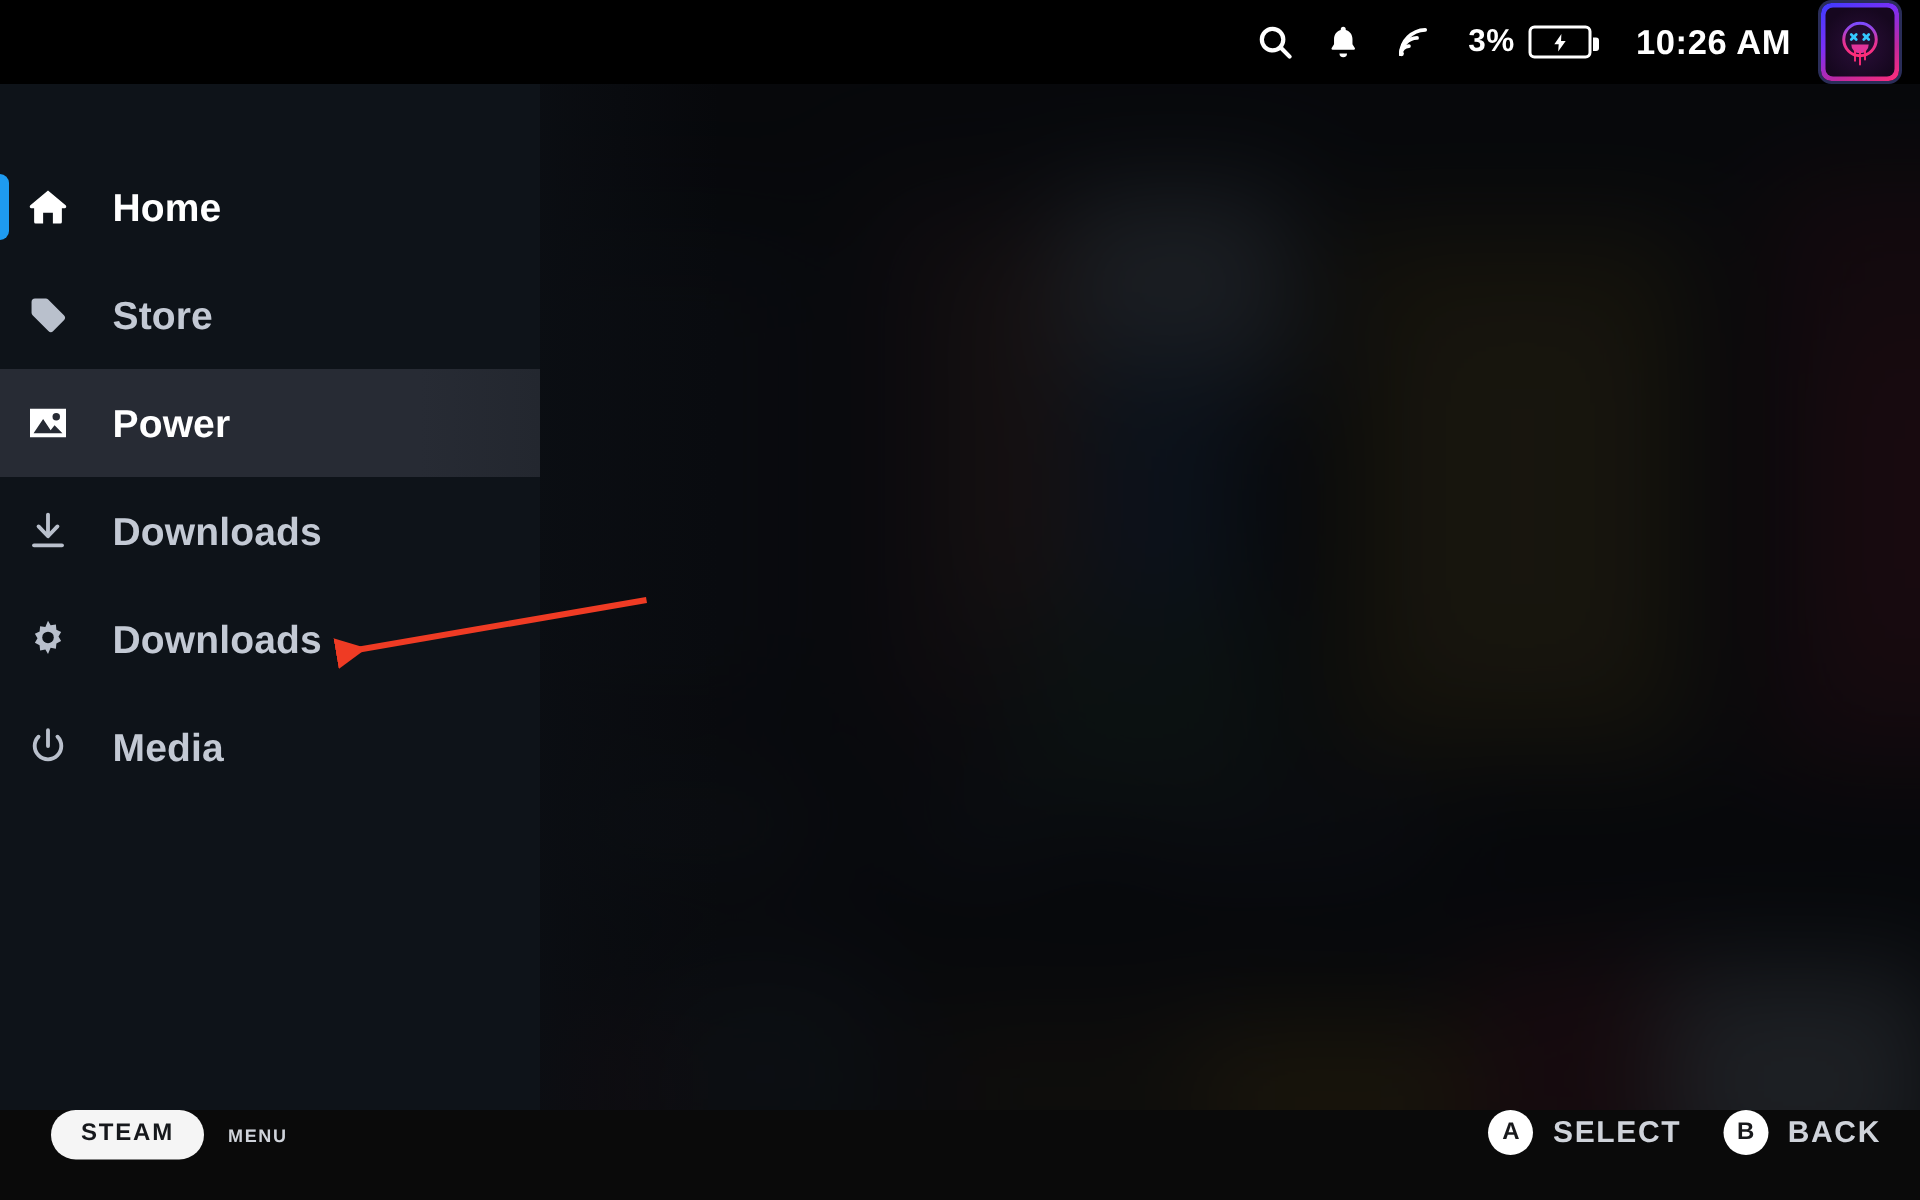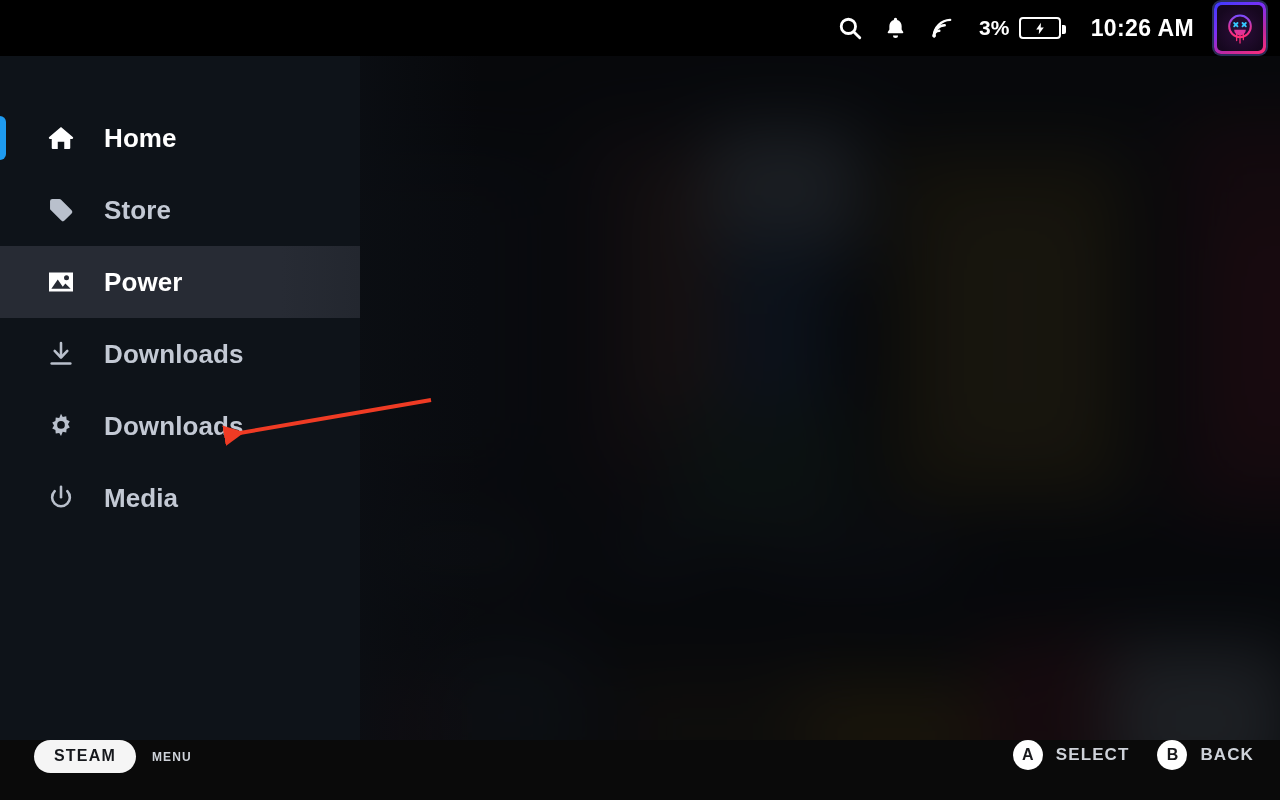--- a/index.html
+++ b/index.html
@@ -85,21 +85,21 @@
     position:absolute; left:0; top:56px;
     width:360px; height:684px;
     background:#0e1319;
     z-index:10;
     padding-top:46px;
   }
   .nav-item {
     position:relative;
     height:72px;
     display:flex; align-items:center;
-    padding-left:44px;
+    padding-left:15px;
     gap:26px;
     cursor:pointer;
   }
   .nav-item .ic {
     width:34px; height:34px; flex:none;
     display:flex; align-items:center; justify-content:center;
     color:#b9c0cc;
   }
   .nav-item .lbl {
     font-size:26px; font-weight:600;
@@ -138,21 +138,21 @@
     letter-spacing:1.1px; margin-left:16px;
   }
   .hint { display:flex; align-items:center; gap:13px; }
   .btn-circle {
     width:30px; height:30px; border-radius:50%;
     background:#fff; color:#18191c;
     font-size:16px; font-weight:700;
     display:flex; align-items:center; justify-content:center;
   }
   .hint-label {
-    color:#cfd3da; font-size:17px; font-weight:600; letter-spacing:1.1px;
+    color:#cfd3da; font-size:20px; font-weight:600; letter-spacing:1.1px;
   }
 
   
   .annotation { position:absolute; left:0; top:0; width:1280px; height:800px;
                 z-index:30; pointer-events:none; }
 </style>
 </head>
 <body>
 
 <div id="app">

